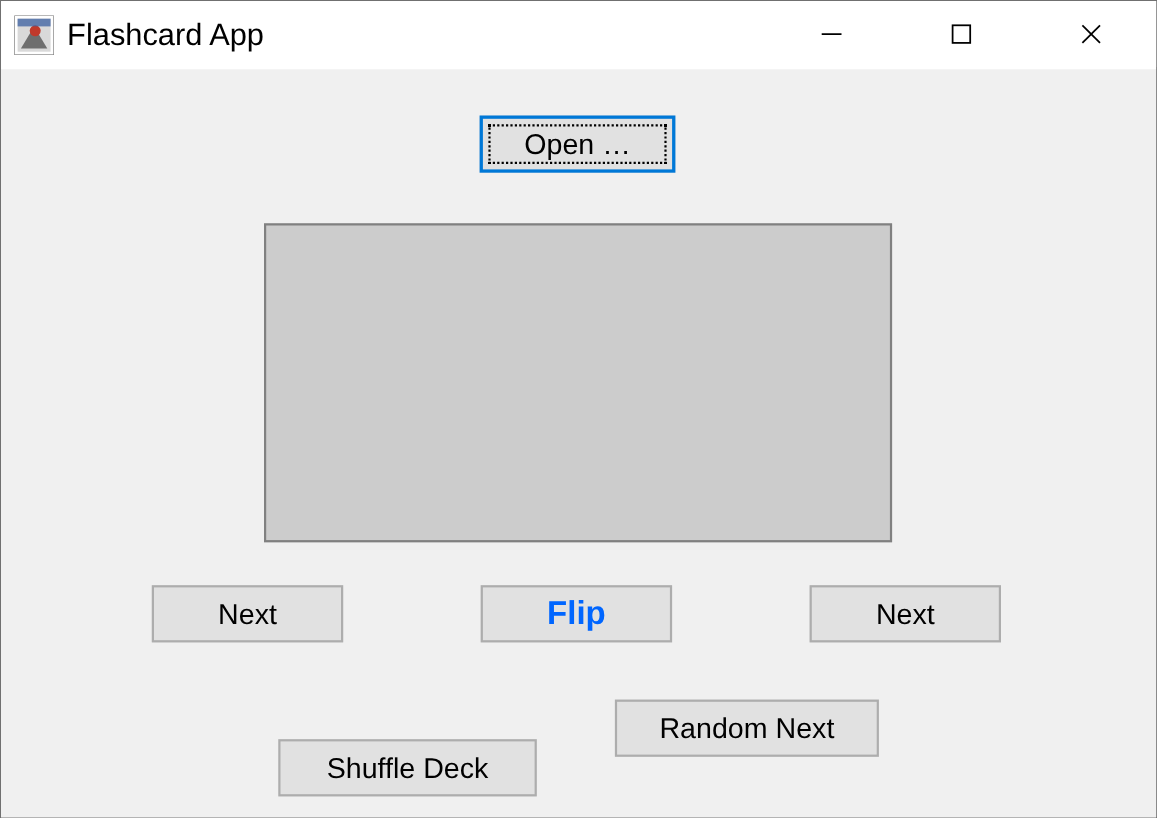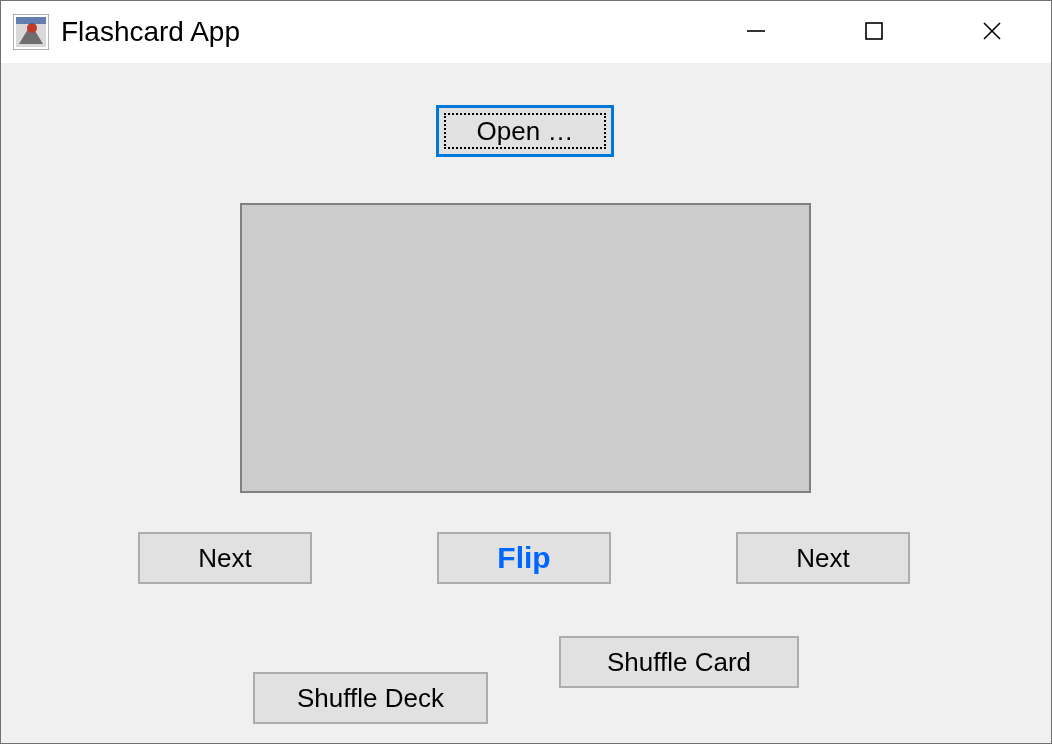--- a/index.html
+++ b/index.html
@@ -153,17 +153,17 @@
 
     <div class="btn" style="left:436px; top:469px; width:174px; height:52px;">
       <span class="flip-label">Flip</span>
     </div>
 
     <div class="btn" style="left:252px; top:573px; width:235px; height:52px;margin-top:36px;">
       <span>Shuffle Deck</span>
     </div>
 
     <div class="btn" style="left:558px; top:573px; width:240px; height:52px;">
-      <span>Shuffle Card</span>
+      <span>Random Next</span>
     </div>
 
   </div>
 </div>
 
 </body></html>

